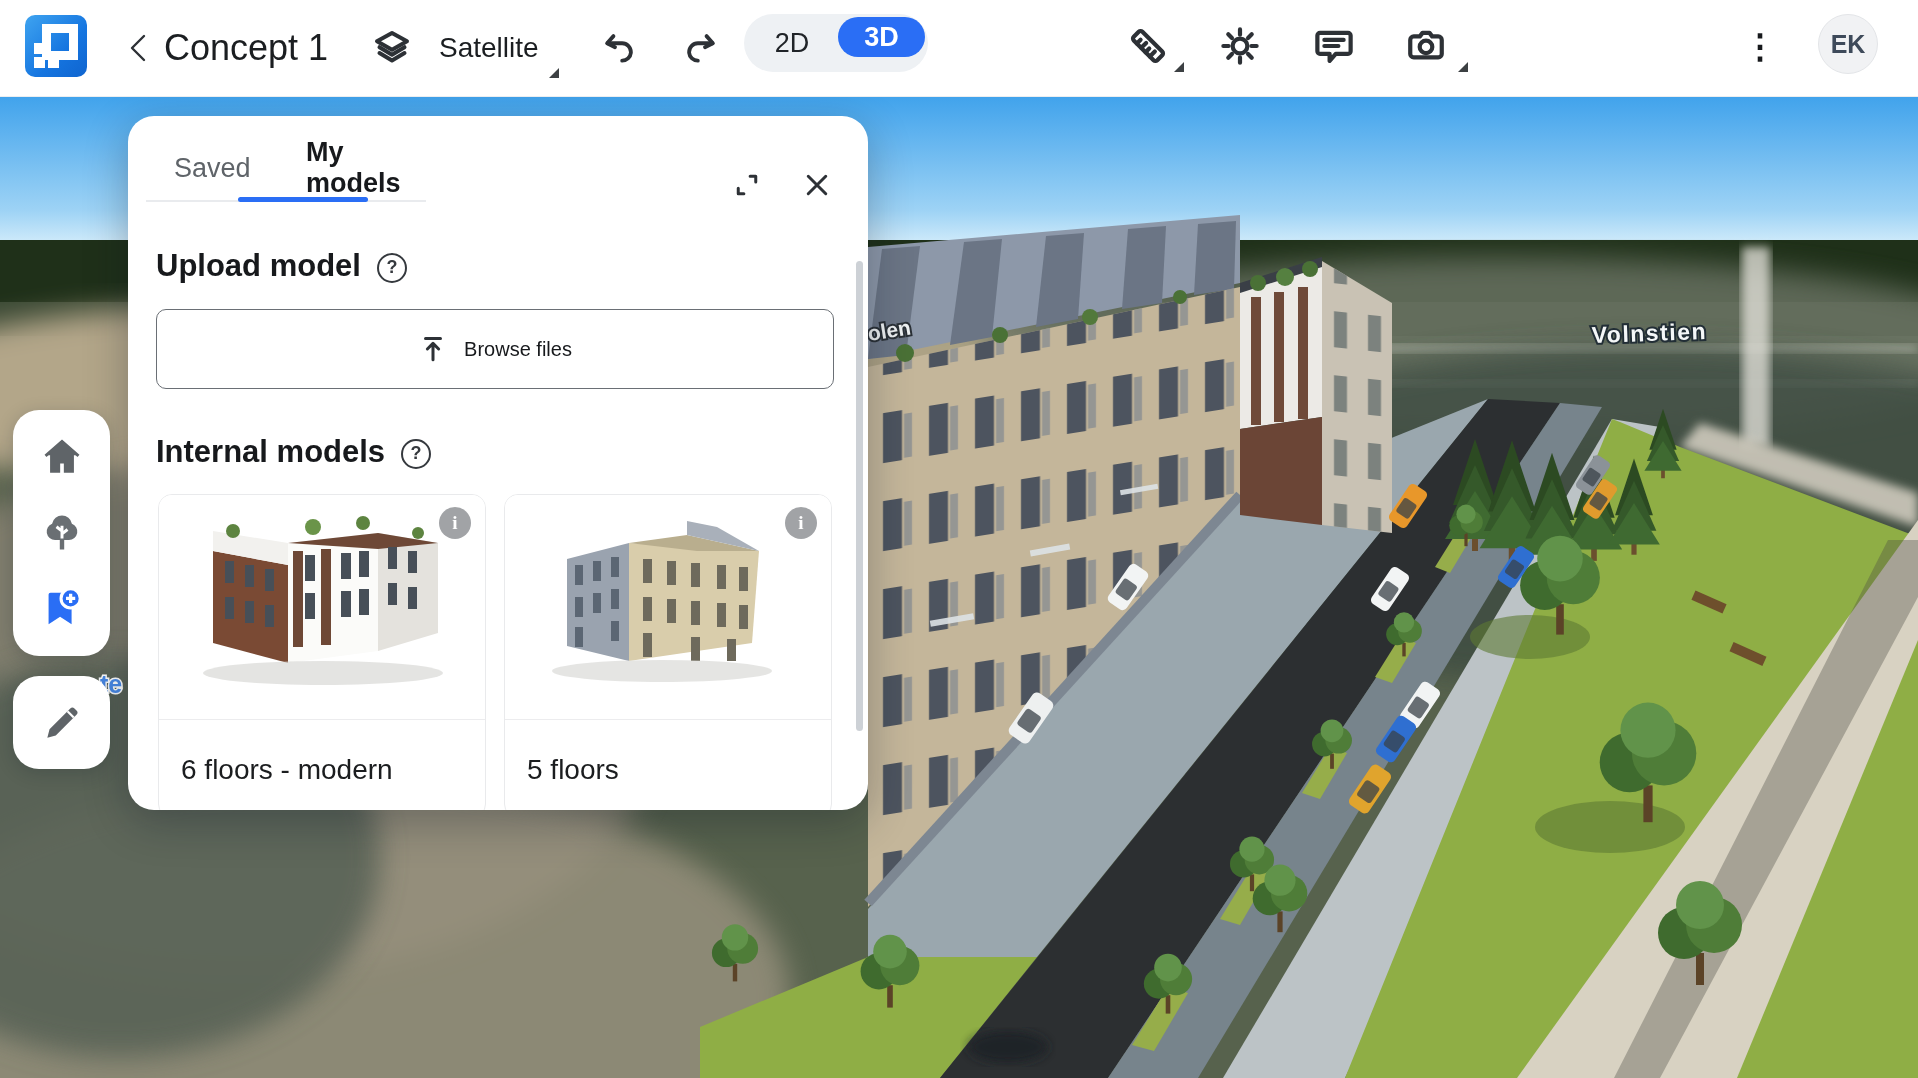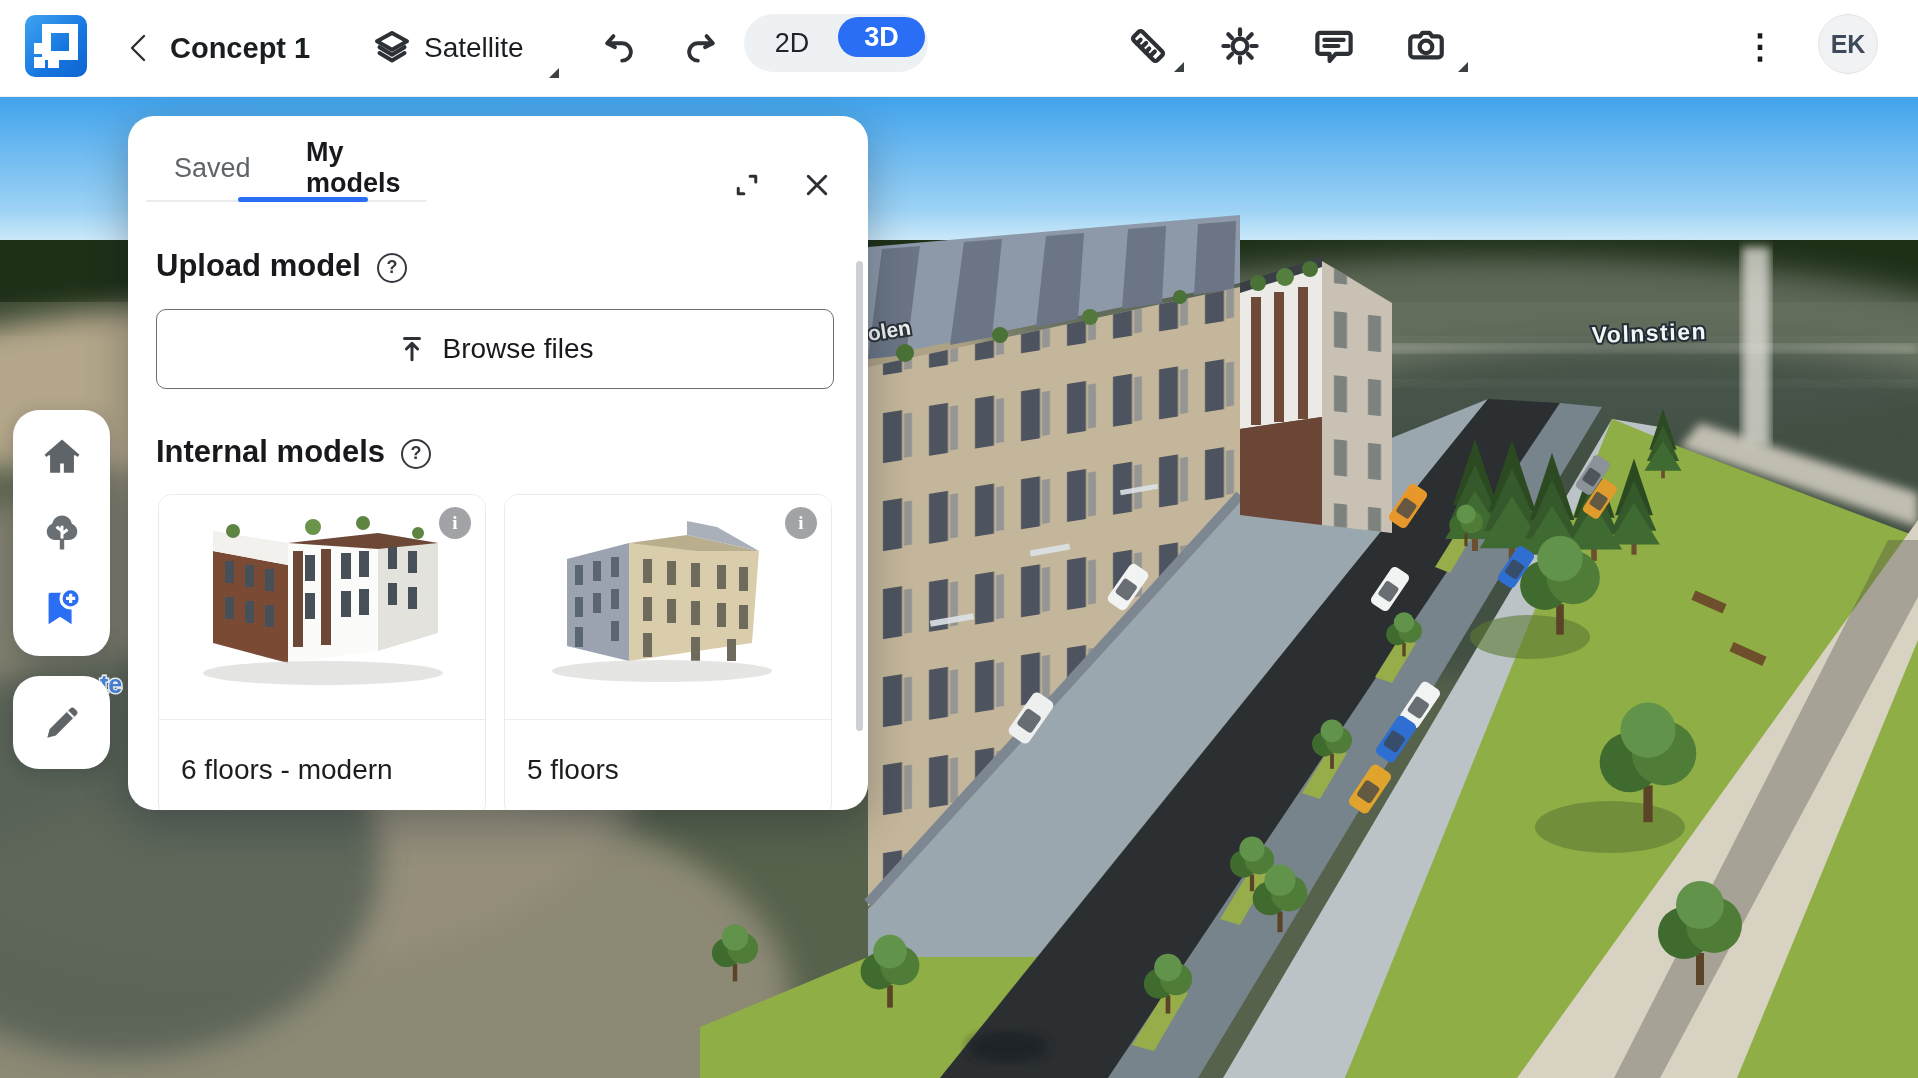--- a/index.html
+++ b/index.html
@@ -9,23 +9,23 @@
 
   
   #topbar { position:absolute; left:0; top:0; width:1918px; height:97px; background:#ffffff;
             border-bottom:1px solid #eceef0; z-index:40; }
   .tb { position:absolute; display:flex; align-items:center; justify-content:center; }
   #logo { left:25px; top:15px; width:62px; height:62px; border-radius:10px;
           background:linear-gradient(135deg,#3fa4f0 0%,#1575e0 60%,#0f64cf 100%); }
   #logo .lg-ring { position:absolute; left:17px; top:9px; width:36px; height:36px;
                    border:9px solid #ffffff; }
   #logo .lg-sq { position:absolute; width:11px; height:11px; background:#ffffff; }
-  .icon-btn { cursor:pointer; }
+  .icon-btn { cursor:pointer;gap:15px; }
   #back-btn { left:118px; top:24px; width:40px; height:48px; }
-  #project-title { left:170px; top:24px; height:48px; font-size:29px; font-weight:700; color:#1b1e21; }
+  #project-title { left:164px; top:24px; height:48px; font-size:36px; font-weight:400; color:#1b1e21; }
   #layer-btn { left:372px; top:24px; height:48px; }
   #layer-label { font-size:28px; font-weight:500; color:#1b1e21; margin-left:12px; }
   .corner-tri { position:absolute; width:0; height:0; border-style:solid;
                 border-width:0 0 10px 10px; border-color:transparent transparent #3c4043 transparent; }
   #undo-btn { left:596px; top:26px; width:46px; height:44px; }
   #redo-btn { left:678px; top:26px; width:46px; height:44px; }
   #view-toggle { left:744px; top:14px; width:184px; height:58px; background:#eef1f4; border-radius:29px; }
   #toggle-2d { position:absolute; left:0; top:0; width:96px; height:58px; display:flex; align-items:center;
                justify-content:center; font-size:27px; font-weight:500; color:#202428; cursor:pointer; }
   #toggle-3d { position:absolute; left:94px; top:3px; width:87px; height:40px; background:#2a6ef5;
@@ -69,21 +69,21 @@
                display:flex; align-items:center; justify-content:center; }
   .section-head { position:absolute; display:flex; align-items:center; gap:16px; }
   #upload-head { left:28px; top:132px; }
   #internal-head { left:28px; top:318px; }
   .section-title { font-size:31px; font-weight:700; color:#17191c; }
   .help-circle { width:30px; height:30px; border-radius:50%; border:2.5px solid #35393e; color:#35393e;
                  display:flex; align-items:center; justify-content:center; font-size:18px; font-weight:700;
                  cursor:pointer; margin-top:3px; }
   #browse-btn { position:absolute; left:28px; top:193px; width:678px; height:80px; border:1.5px solid #6a6f75;
                 border-radius:10px; background:#ffffff; display:flex; align-items:center; justify-content:center;
-                gap:16px; font-size:28px; font-weight:500; color:#17191c; cursor:pointer; }
+                gap:16px; font-size:20px; font-weight:500; color:#17191c; cursor:pointer; }
   .card { position:absolute; width:328px; height:324px; border:1px solid #e9eaec; border-radius:14px;
           background:#ffffff; overflow:hidden; cursor:pointer; }
   #card-0 { left:30px;  top:378px; }
   #card-1 { left:376px; top:378px; }
   #card-2 { left:30px;  top:746px; height:330px; }
   #card-3 { left:376px; top:746px; height:330px; }
   .card-img { position:relative; width:100%; height:224px; background:#ffffff; }
   .card-img svg { position:absolute; left:0; top:0; }
   .card-label { position:absolute; left:0; top:224px; width:100%; height:100px; border-top:1px solid #ececee;
                 display:flex; align-items:center; padding-left:22px; font-size:28px; color:#1b1d1f; }

